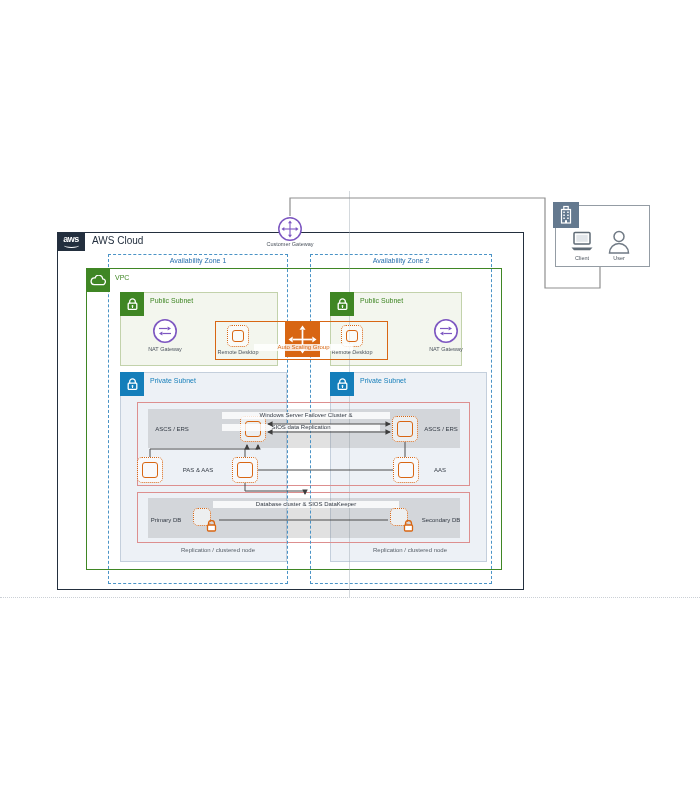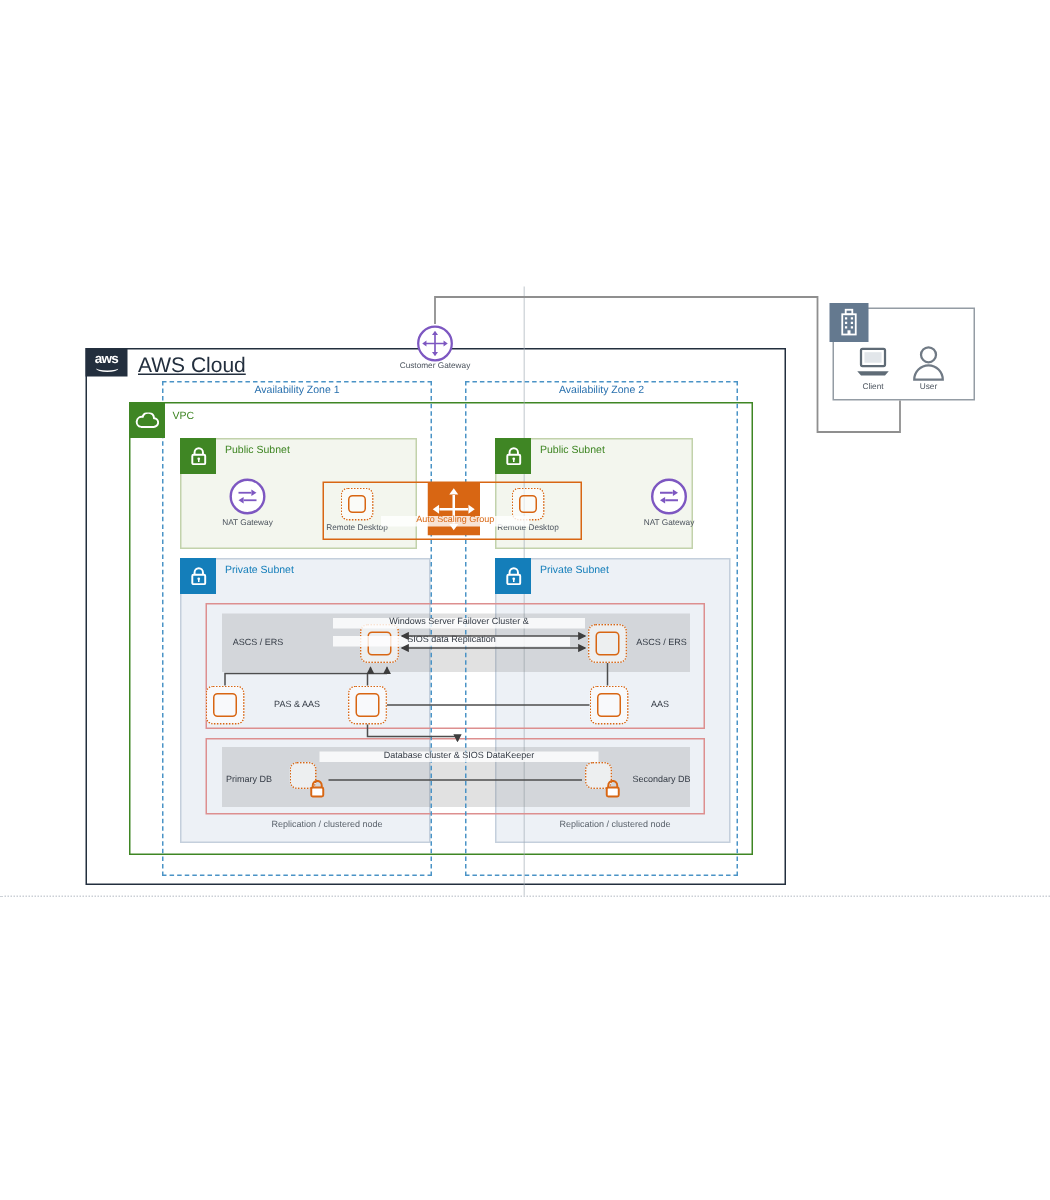--- a/index.html
+++ b/index.html
@@ -1,21 +1,21 @@
 <!DOCTYPE html>
 <html><head>
 <meta charset="utf-8">
 <style>
   html,body{margin:0;padding:0;background:#fff;}
   .canvas{position:relative;width:700px;height:800px;background:#fff;overflow:hidden;
           font-family:"Liberation Sans",sans-serif;color:#3b4450;}
   .abs{position:absolute;box-sizing:border-box;}
   .lbl{position:absolute;line-height:1.2;white-space:nowrap;}
   .ctr{text-align:center;white-space:normal;}
-  .h8{font-size:14px;color:#232f3e;text-decoration:underline;}
+  .h8{font-size:10px;color:#232f3e;}
   .h7{font-size:7px;}
   .t6{font-size:6px;color:#333a44;}
   .t55{font-size:5.5px;color:#4c545e;}
   .green{color:#3f8624;} .blue{color:#147eba;} .azblue{color:#2970ad;} .orange{color:#d86613;}
   .gray-note{color:#5a626b;}
   .halo{background:rgba(255,255,255,0.82);padding:0 1px;}
   .divider-v{border-left:1px solid rgba(160,170,180,0.45);z-index:1;}
   .divider-h{border-top:1px dotted rgba(160,170,180,0.55);z-index:1;}
   .aws-box{border:1.5px solid #232f3e;z-index:0;}
   .vpc-box{border:1.3px solid #3f8624;z-index:0;}

